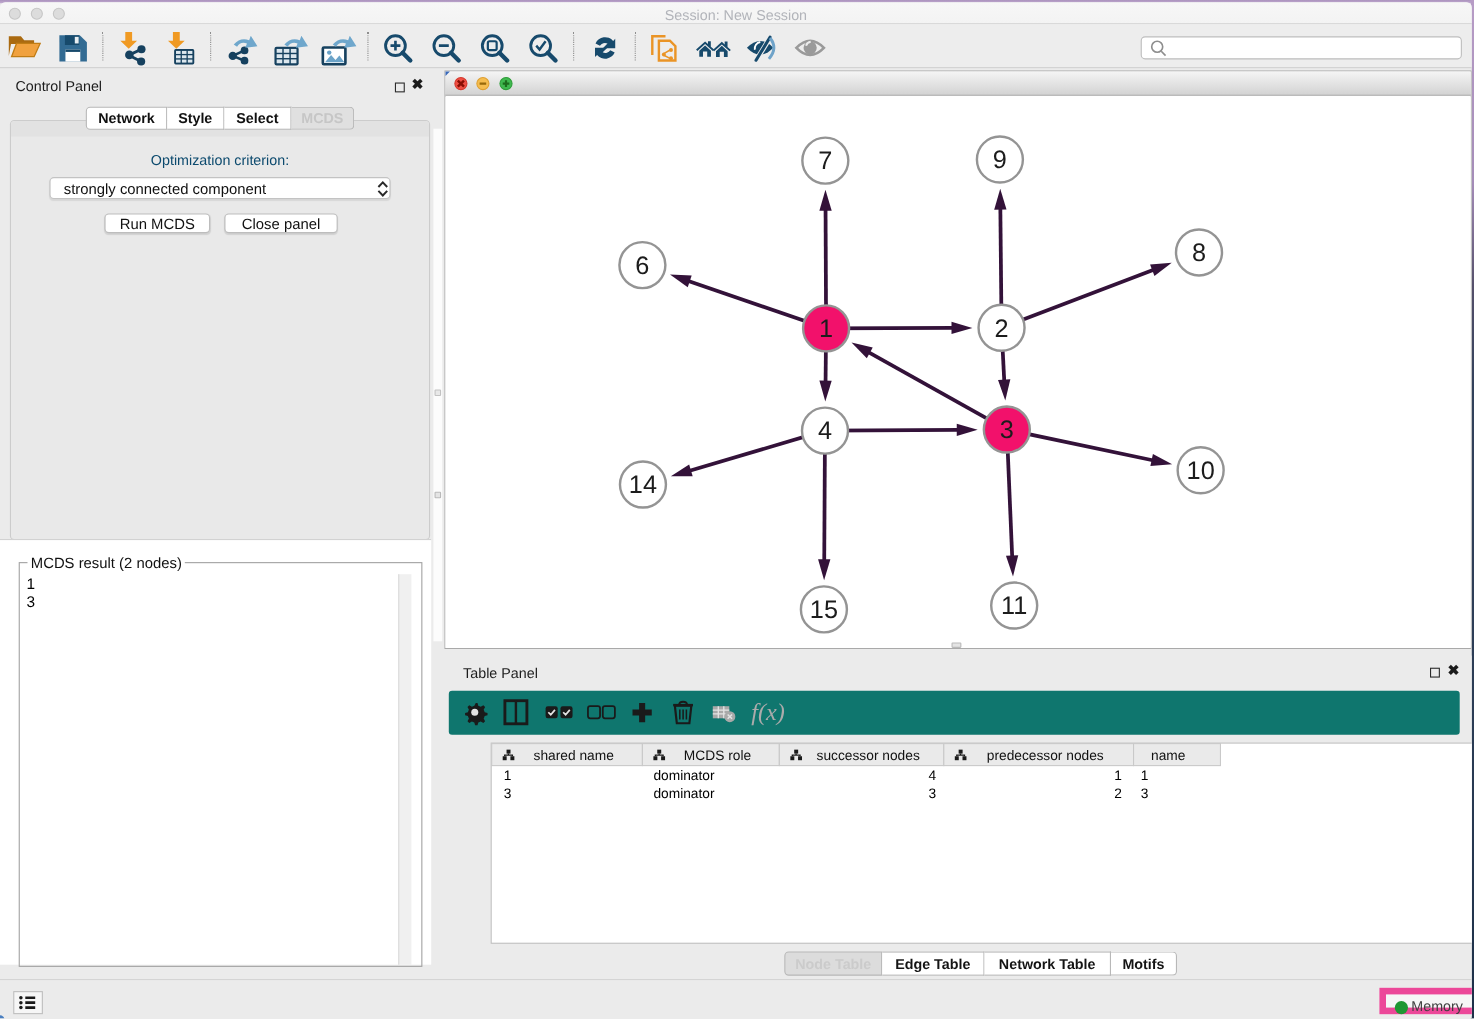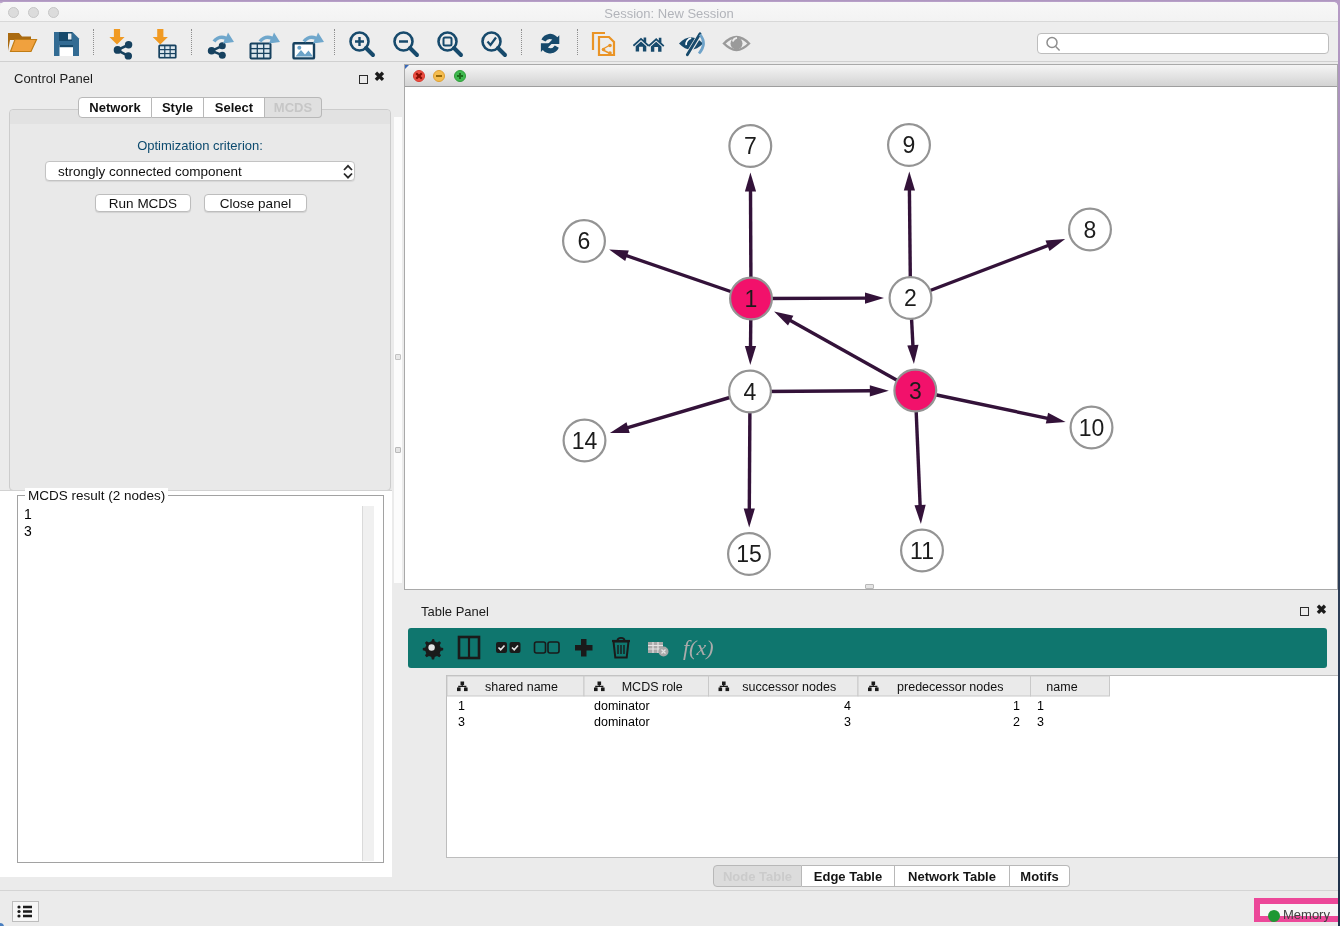--- a/index.html
+++ b/index.html
@@ -25,21 +25,21 @@
 .phead { font-size:13px; color:#1c1c1c; }
 .floatsq { position:absolute; width:9px; height:9px; border:1.6px solid #2b2b2b; background:transparent; }
 .closex { position:absolute; font-size:13px; font-weight:bold; color:#1b1b1b; }
 .tabrow { position:absolute; display:flex; z-index:5; }
 .tab { height:21px; line-height:20px; background:#fff; border:1px solid #b8b8b8; border-left:none; font-size:13px; font-weight:600; color:#111; text-align:center; padding:0; }
 .tab.first { border-left:1px solid #b8b8b8; border-radius:4px 0 0 4px; }
 .tab.last { border-radius:0 4px 4px 0; }
 .tab.sel { background:#e0e0e0; color:#c6c6c6; }
 #cpbox { left:9px; top:45.5px; width:382px; height:382px; background:#e9e9e9; border:1px solid #cccccc; border-radius:4px; }
 #cpwhite { left:0px; top:427px; width:392px; height:387px; background:#ffffff; border-top:1px solid #d2d2d2; }
-#mcdsbox { position:absolute; left:17px; top:4px; width:367px; height:367.5px; border:1px solid #a2a2a2; }
+#mcdsbox { position:absolute; left:17px; top:20px; width:367px; height:367.5px; border:1px solid #a2a2a2; }
 #mcdstitle { position:absolute; left:7px; top:-8px; background:#fff; padding:0 3px; font-size:13.5px; color:#111; }
 #mcdsscroll { position:absolute; right:9px; top:10px; width:12px; height:355px; background:#f0f0f0; border-left:1px solid #dadada; }
 .selectbox { position:absolute; background:#fff; border:1px solid #c3c3c3; border-radius:4px; box-shadow:0 1px 1px rgba(0,0,0,0.08); }
 .btn { position:absolute; background:#ffffff; border:1px solid #bdbdbd; border-radius:4px; box-shadow:0 1px 1px rgba(0,0,0,0.10); font-size:13.5px; color:#111; text-align:center; }
 
 #netframe { left:404px; top:62px; width:934px; height:526px; background:#fff; border:1px solid #a9a9a9; }
 #nettitle { position:absolute; left:0; top:0; width:932px; height:22px; background:linear-gradient(#f5f5f5,#d3d3d3); border-bottom:1px solid #9e9e9e; }
 #nettitle .mac { position:absolute; top:5px; width:12px; height:12px; border-radius:50%; }
 #netcorner { position:absolute; left:0; top:0; width:0; height:0; border-top:4.5px solid #3969b9; border-right:4.5px solid transparent; }
 #netcanvas { position:absolute; left:0; top:23px; width:932px; height:501px; background:#fff; }

